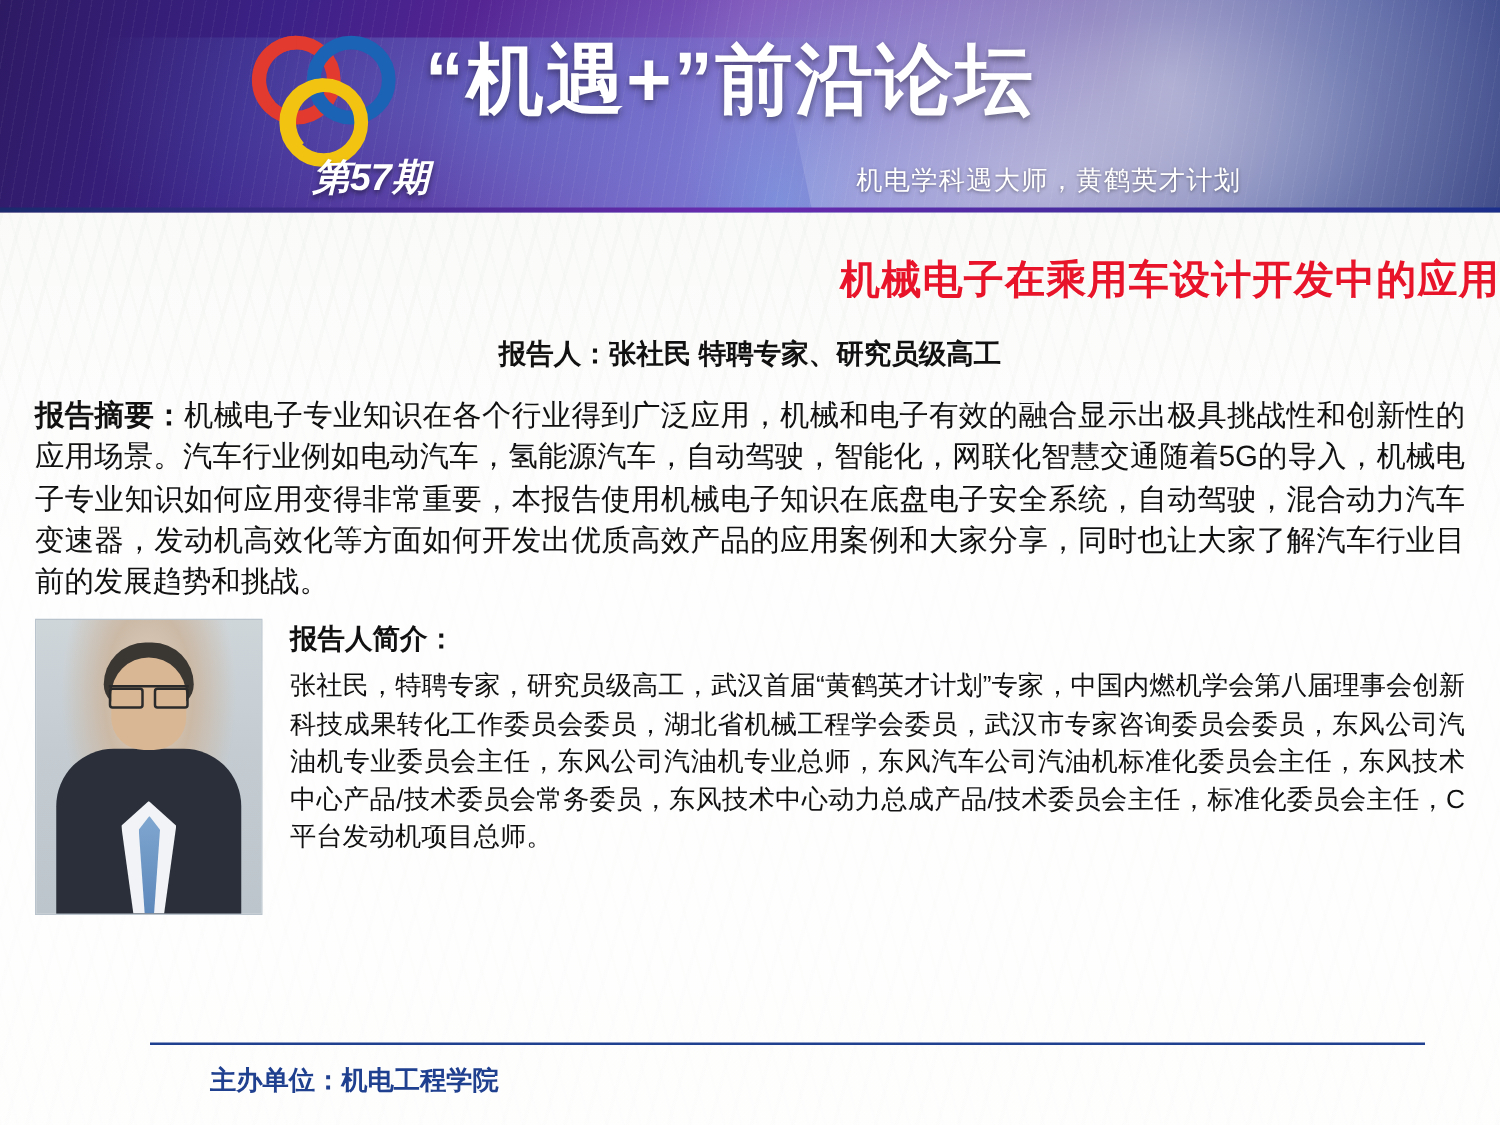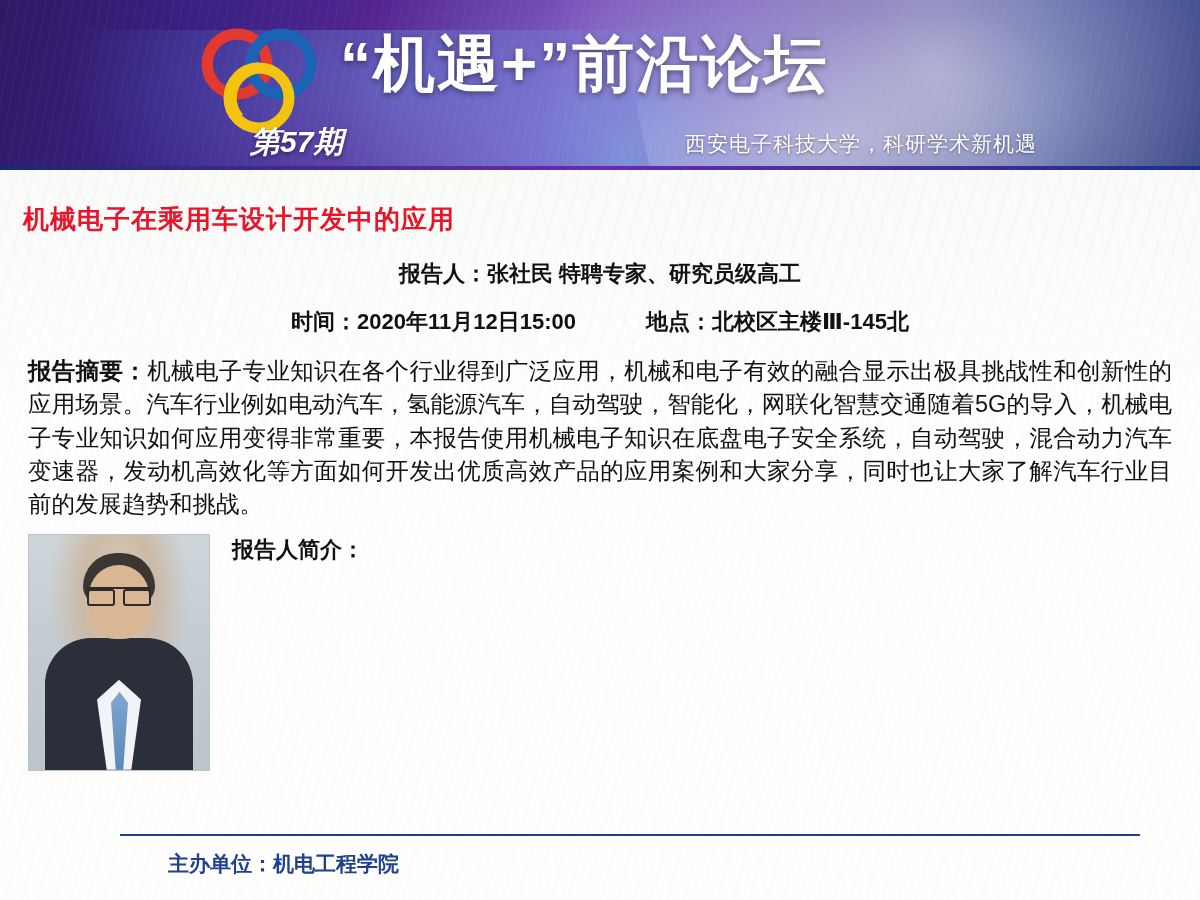--- a/index.html
+++ b/index.html
@@ -137,23 +137,23 @@
   }
 
   
   .content {
     position: absolute;
     left: 0; top: 170px;
     width: 1200px;
     height: 730px;
   }
   .talk-title {
-    text-align: left;
+    text-align: right;
     margin-top: 32px;
-    font-size: 26px;
+    font-size: 32px;
     font-weight: bold;
     color: #e8152a;
     letter-spacing: 1px;
     margin-left: 23px;
   }
   .speaker-line {
     text-align: center;
     margin-top: 22px;
     font-size: 22px;
     font-weight: bold;
@@ -333,50 +333,47 @@
     <svg class="rings" viewBox="0 0 150 120">
       <circle cx="52" cy="40" r="30" fill="none" stroke="#e23a2e" stroke-width="11"></circle>
       <circle cx="96" cy="40" r="30" fill="none" stroke="#1b63b5" stroke-width="11"></circle>
       <circle cx="74" cy="74" r="30" fill="none" stroke="#f2c411" stroke-width="11"></circle>
       <path d="M52 10 a30 30 0 0 0 -21 51" fill="none" stroke="#e23a2e" stroke-width="11"></path>
       <path d="M74 44 a30 30 0 0 0 -20 50" fill="none" stroke="#f2c411" stroke-width="11"></path>
     </svg>
 
     <div class="header-title">“机遇+”前沿论坛</div>
     <div class="header-issue">第57期</div>
-    <div class="header-sub">西安电子科技大学，科研学术新机遇</div>
+    <div class="header-sub">机电学科遇大师，黄鹤英才计划</div>
     <div class="header-bottom-line"></div>
   </div>
 
   <div class="content">
 
     <div class="talk-title">机械电子在乘用车设计开发中的应用</div>
 
     <div class="speaker-line">报告人：张社民  特聘专家、研究员级高工</div>
 
-    <div class="meta-line">
-      <span>时间：2020年11月12日15:00</span>
-      <span>地点：北校区主楼Ⅲ-145北</span>
-    </div>
 
     <div class="abstract">
       <span class="lead">报告摘要：</span><span>机械电子专业知识在各个行业得到广泛应用，机械和电子有效的融合显示出极具挑战性和创新性的应用场景。汽车行业例如电动汽车，氢能源汽车，自动驾驶，智能化，网联化智慧交通随着5G的导入，机械电子专业知识如何应用变得非常重要，本报告使用机械电子知识在底盘电子安全系统，自动驾驶，混合动力汽车变速器，发动机高效化等方面如何开发出优质高效产品的应用案例和大家分享，同时也让大家了解汽车行业目前的发展趋势和挑战。</span>
     </div>
 
     <div class="bio-wrap">
       <div class="portrait">
         <div class="suit"></div>
         <div class="shirt"></div>
         <div class="tie"></div>
         <div class="hair"></div>
         <div class="face"></div>
         <div class="glasses"></div>
       </div>
       <div class="bio-text">
         <div class="bio-heading">报告人简介：</div>
+        <div>张社民，特聘专家，研究员级高工，武汉首届“黄鹤英才计划”专家，中国内燃机学会第八届理事会创新科技成果转化工作委员会委员，湖北省机械工程学会委员，武汉市专家咨询委员会委员，东风公司汽油机专业委员会主任，东风公司汽油机专业总师，东风汽车公司汽油机标准化委员会主任，东风技术中心产品/技术委员会常务委员，东风技术中心动力总成产品/技术委员会主任，标准化委员会主任，C平台发动机项目总师。</div>
       </div>
     </div>
 
     <div class="footer">
       <div class="footer-rule"></div>
       <div class="footer-org">主办单位：机电工程学院</div>
     </div>
 
   </div>
 </div>

